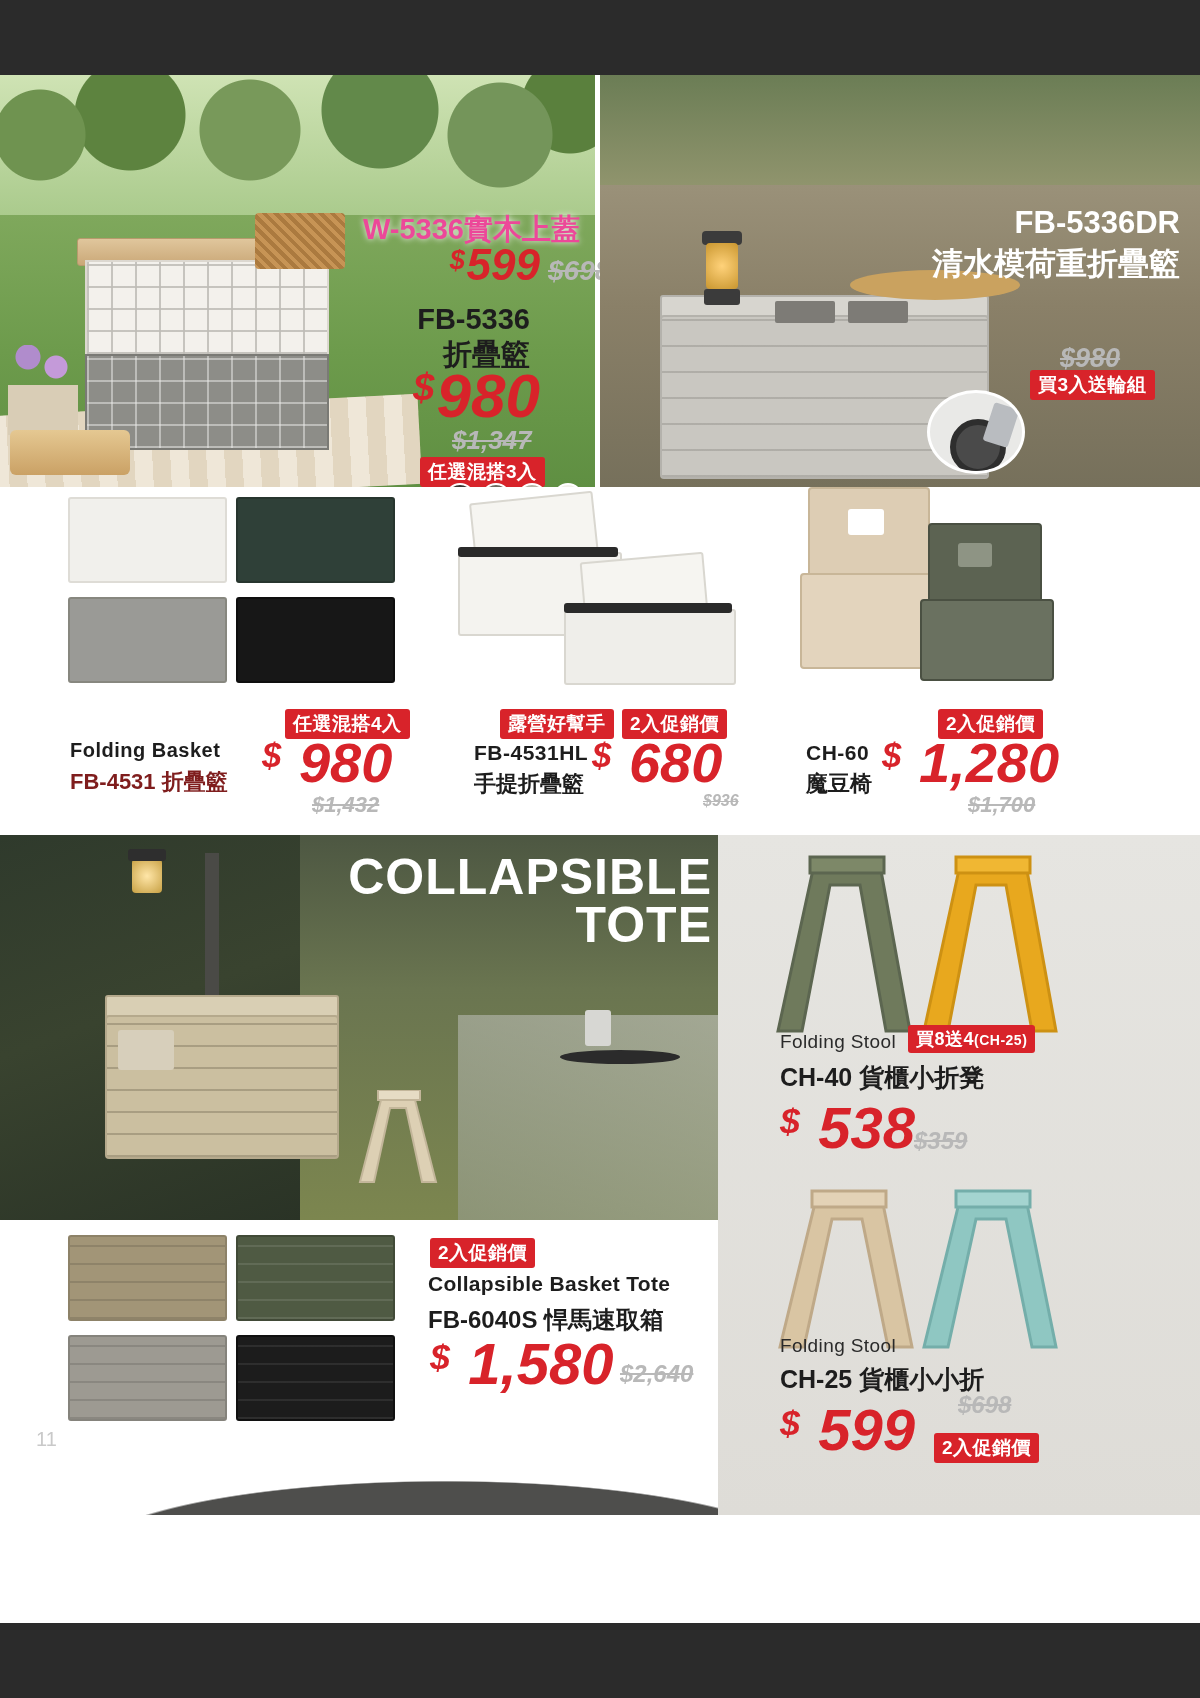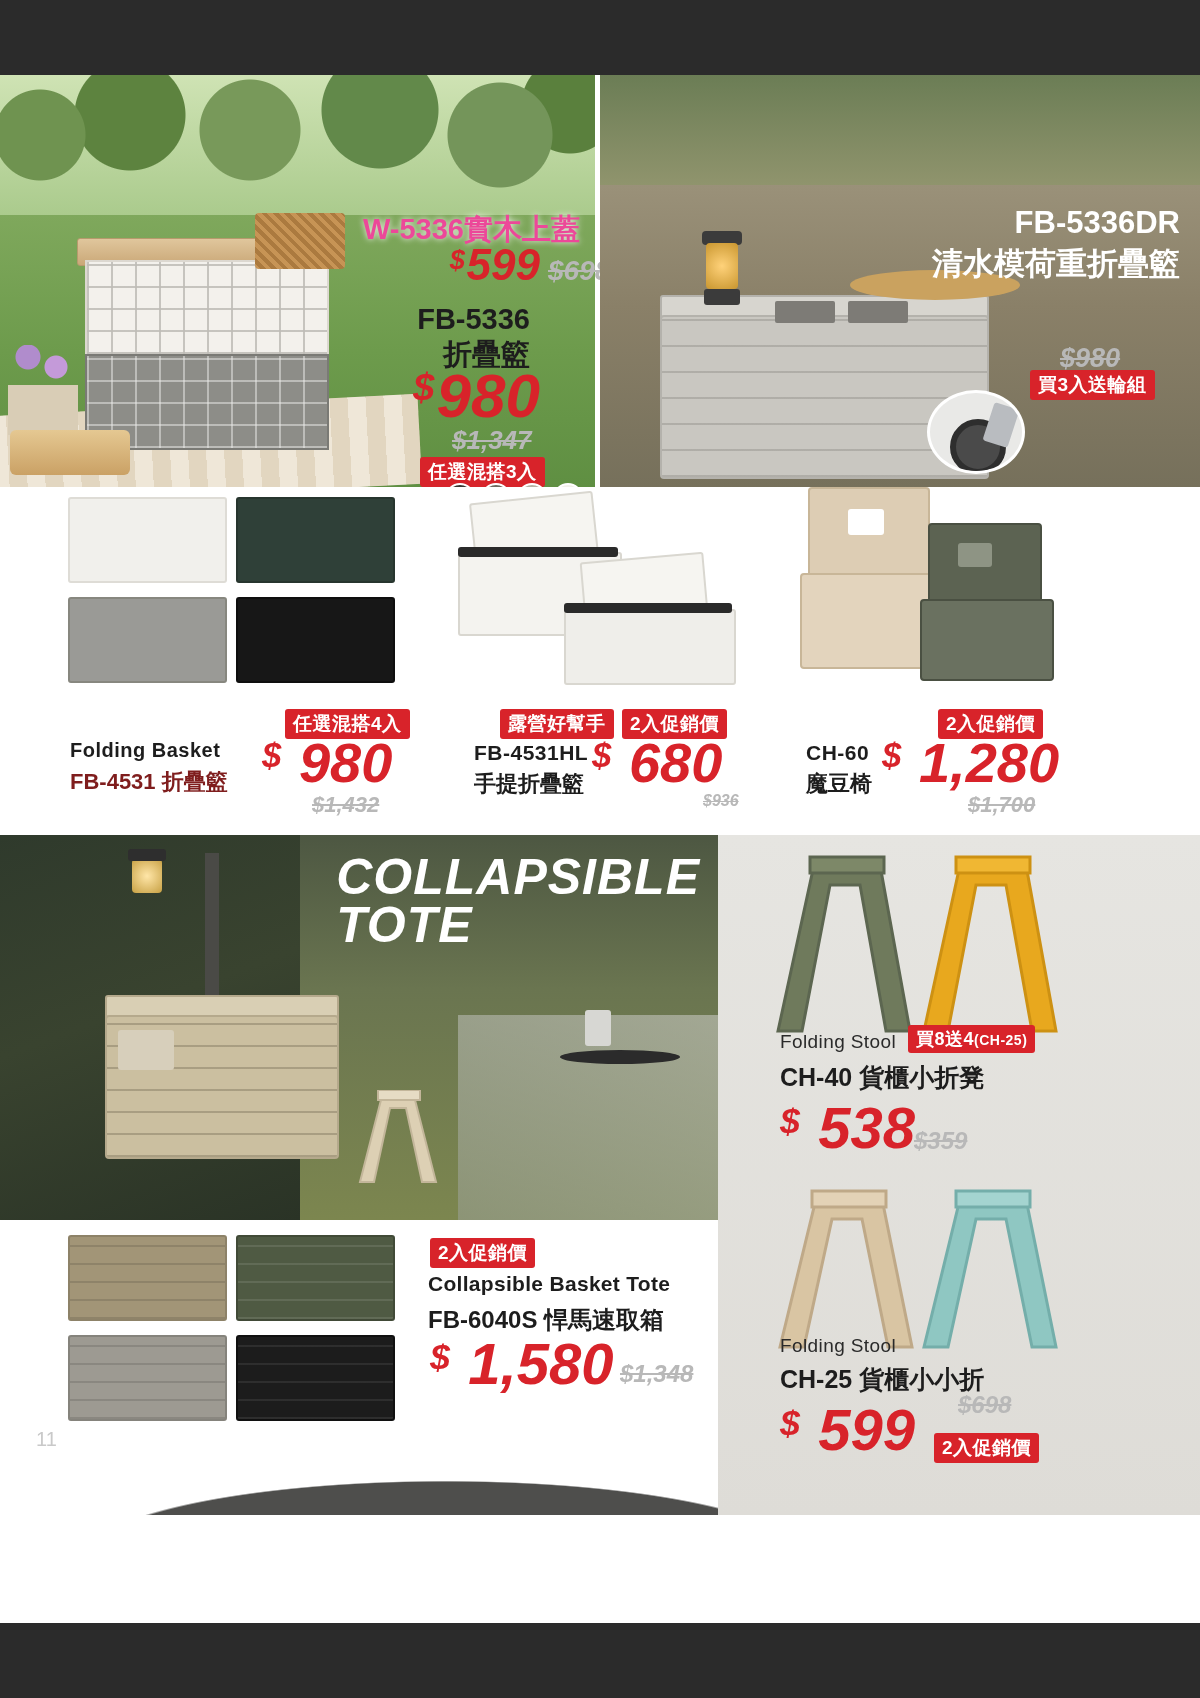--- a/index.html
+++ b/index.html
@@ -105,22 +105,22 @@
     background:linear-gradient(#4d5742,#6a7550 40%,#7c864f);}
   .tent{position:absolute;left:0;top:0;width:300px;height:385px;
     background:linear-gradient(160deg,#2f3a2c 0%,#39432f 45%,#2a3326 100%);}
   .tent2{position:absolute;right:0;top:180px;width:260px;height:205px;
     background:linear-gradient(200deg,#cfcfcb,#9aa096);opacity:.55;}
   .tote-main{position:absolute;left:105px;top:180px;width:230px;height:140px;background:#cbbfa0;
     border:2px solid #b5a98c;border-radius:4px;
     background-image:repeating-linear-gradient(0deg,rgba(140,130,105,.55) 0 2px,transparent 2px 22px);}
   .tote-lid{position:absolute;left:105px;top:160px;width:230px;height:24px;background:#d9cfb4;border:2px solid #b5a98c;border-radius:3px;}
   .stool-camp{position:absolute;left:352px;top:255px;width:92px;height:95px;}
-  .collapsible-title{position:absolute;right:18px;top:18px;color:#fff;
-    font-weight:bold;letter-spacing:1px;line-height:.96;font-style:italic;}
+  .collapsible-title{position:absolute;right:6px;top:18px;text-align:right;color:#fff;
+    font-weight:bold;letter-spacing:1px;line-height:.96;}
   .botleft-white{position:absolute;left:0;top:385px;width:718px;height:295px;background:#fff;}
   .dune{position:absolute;left:0;bottom:0;width:718px;height:150px;
     background:radial-gradient(ellipse 600px 130px at 62% 130%,#4e4e4c 0 60%,transparent 61%);}
   
   .botright{position:absolute;left:718px;top:835px;width:482px;height:680px;
     background:linear-gradient(#e6e5e1,#dedcd7);}
 </style>
 </head>
 <body>
 
@@ -262,21 +262,21 @@
       <div style="position:absolute;left:68px;top:15px;width:340px;height:190px;">
         <div class="basket-sm" style="left:0;top:0;width:155px;height:82px;background:#a29577;border:2px solid #8d8268;position:absolute;background-image:repeating-linear-gradient(0deg,rgba(0,0,0,.12) 0 2px,transparent 2px 18px);"></div>
         <div class="basket-sm" style="left:168px;top:0;width:155px;height:82px;background:#4f5a43;border:2px solid #414a37;position:absolute;background-image:repeating-linear-gradient(0deg,rgba(255,255,255,.10) 0 2px,transparent 2px 18px);"></div>
         <div class="basket-sm" style="left:0;top:100px;width:155px;height:82px;background:#9d9a92;border:2px solid #85837c;position:absolute;background-image:repeating-linear-gradient(0deg,rgba(0,0,0,.12) 0 2px,transparent 2px 18px);"></div>
         <div class="basket-sm" style="left:168px;top:100px;width:155px;height:82px;background:#1c1c1c;border:2px solid #101010;position:absolute;background-image:repeating-linear-gradient(0deg,rgba(255,255,255,.08) 0 2px,transparent 2px 18px);"></div>
       </div>
       <div class="tag" style="position:absolute;left:430px;top:18px;font-size:19px;">2入促銷價</div>
       <div style="position:absolute;left:428px;top:52px;font-size:21px;font-weight:bold;color:#1d1d1d;letter-spacing:.3px;">Collapsible Basket Tote</div>
       <div style="position:absolute;left:428px;top:84px;font-size:24px;font-weight:bold;color:#1d1d1d;">FB-6040S 悍馬速取箱</div>
       <div class="price" style="position:absolute;left:430px;top:115px;font-size:58px;"><span class="dollar">$</span> <span>1,580</span></div>
-      <div class="old" style="position:absolute;left:620px;top:140px;font-size:24px;">$1,348</div>
+      <div class="old" style="position:absolute;left:620px;top:140px;font-size:24px;">$2,640</div>
       <div style="position:absolute;left:36px;bottom:64px;font-size:20px;color:#c9c9c9;font-weight:normal;">11</div>
     </div>
   </div>
 
   <div class="botright">
 
     <div style="position:absolute;left:50px;top:20px;width:150px;height:180px;">
       <svg viewBox="0 0 150 180" width="150" height="180" aria-hidden="true">
         <path d="M10 176 L46 10 L112 10 L142 176 L118 176 L92 30 L62 30 L34 176 Z" fill="#6f7a5c" stroke="#5c6650" stroke-width="3"></path>
         <rect x="42" y="2" width="74" height="16" fill="#7d8868" stroke="#5c6650" stroke-width="3"></rect>

